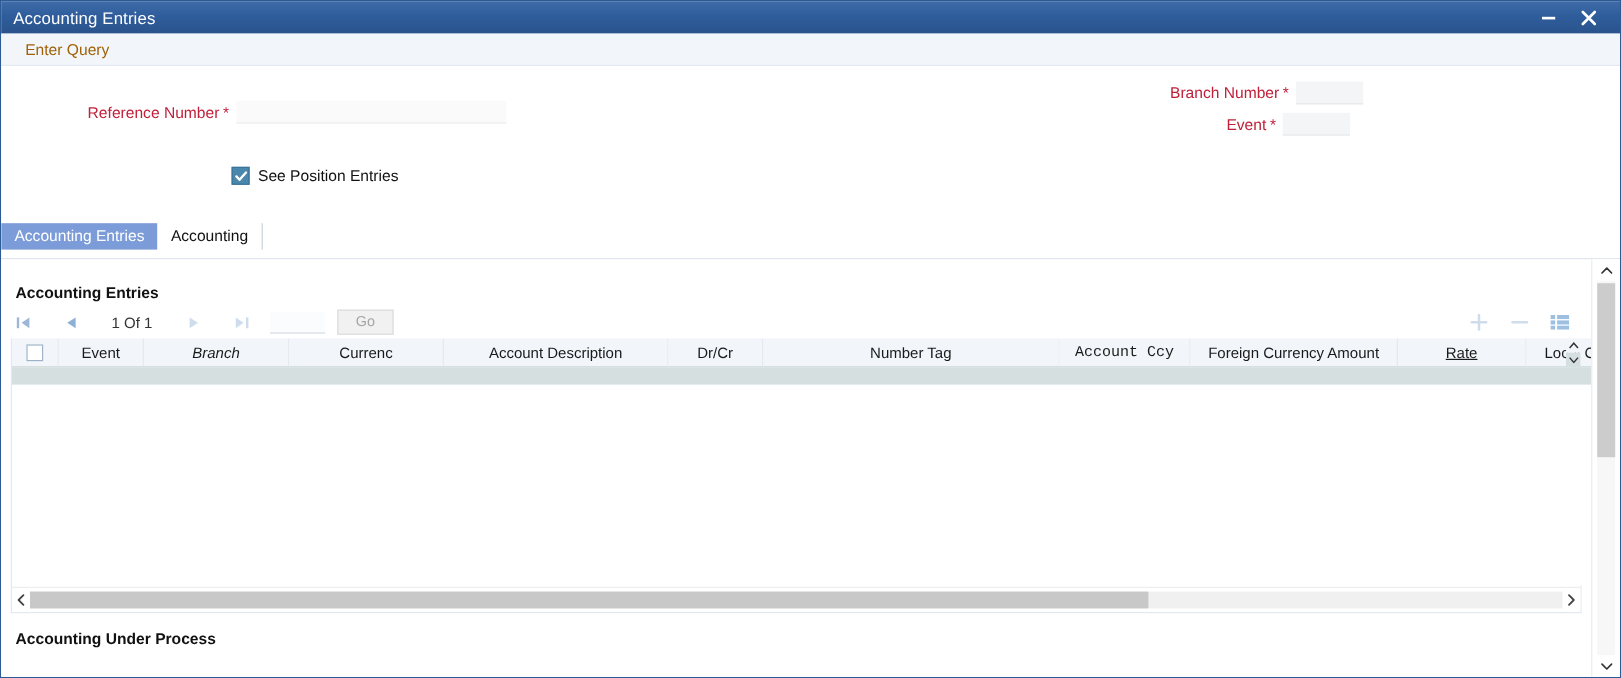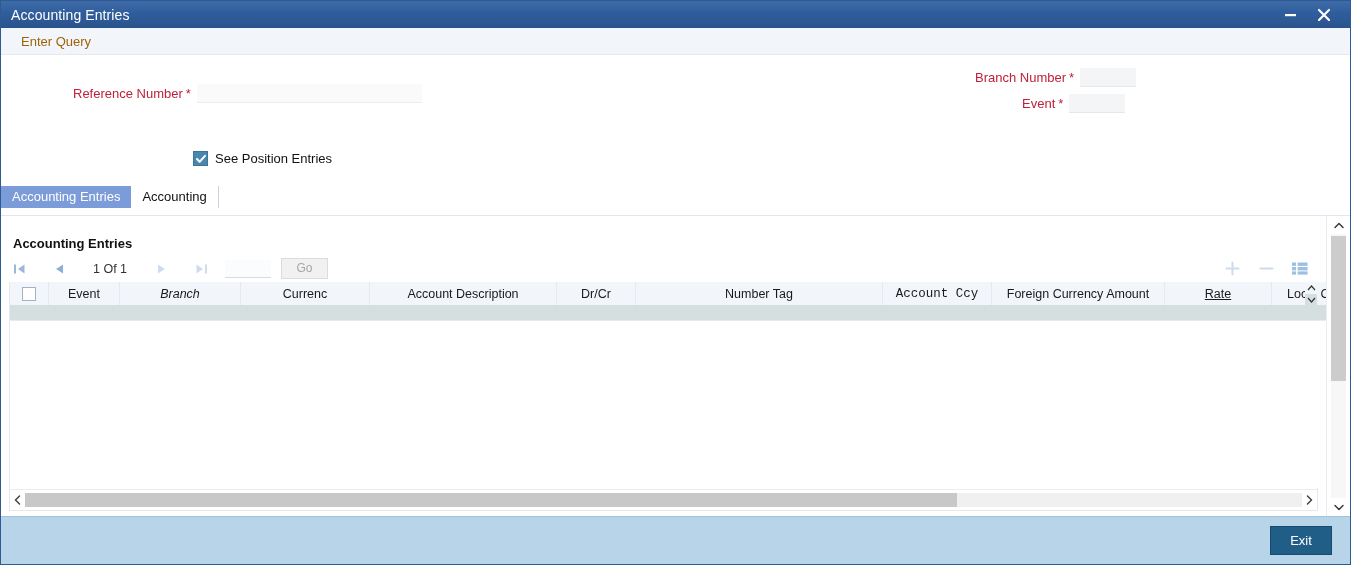--- a/index.html
+++ b/index.html
@@ -112,21 +112,21 @@
     font-size: 12px;
     color: #222;
     padding: 0 3px;
     outline: none;
   }
   .finput.gray { background: #f4f5f6; border-bottom: 1px solid #e7e8e9; }
 
   .checkrow {
     position: absolute;
     left: 192px;
-    top: 96px;
+    top: 84px;
     display: flex;
     align-items: center;
     gap: 7px;
   }
   .cbox {
     width: 15px; height: 15px;
     background: #4a87ad;
     border: 1px solid #3d7characters;
     border: 1px solid #3d7499;
     box-sizing: border-box;
@@ -599,16 +599,13 @@
         </div>
         <div class="vs-arrow">
           <svg width="10" height="7" viewBox="0 0 10 7">
               <path d="M1 1.5 L5 5.5 L9 1.5" stroke="#333" stroke-width="1.4" fill="none" stroke-linecap="round" stroke-linejoin="round"></path>
             </svg>
         </div>
       </div>
     </div>
   </div>
 
-  <div class="footer">
-    <div class="exit-btn">Exit</div>
-  </div>
 </div>
 
 </body></html>

